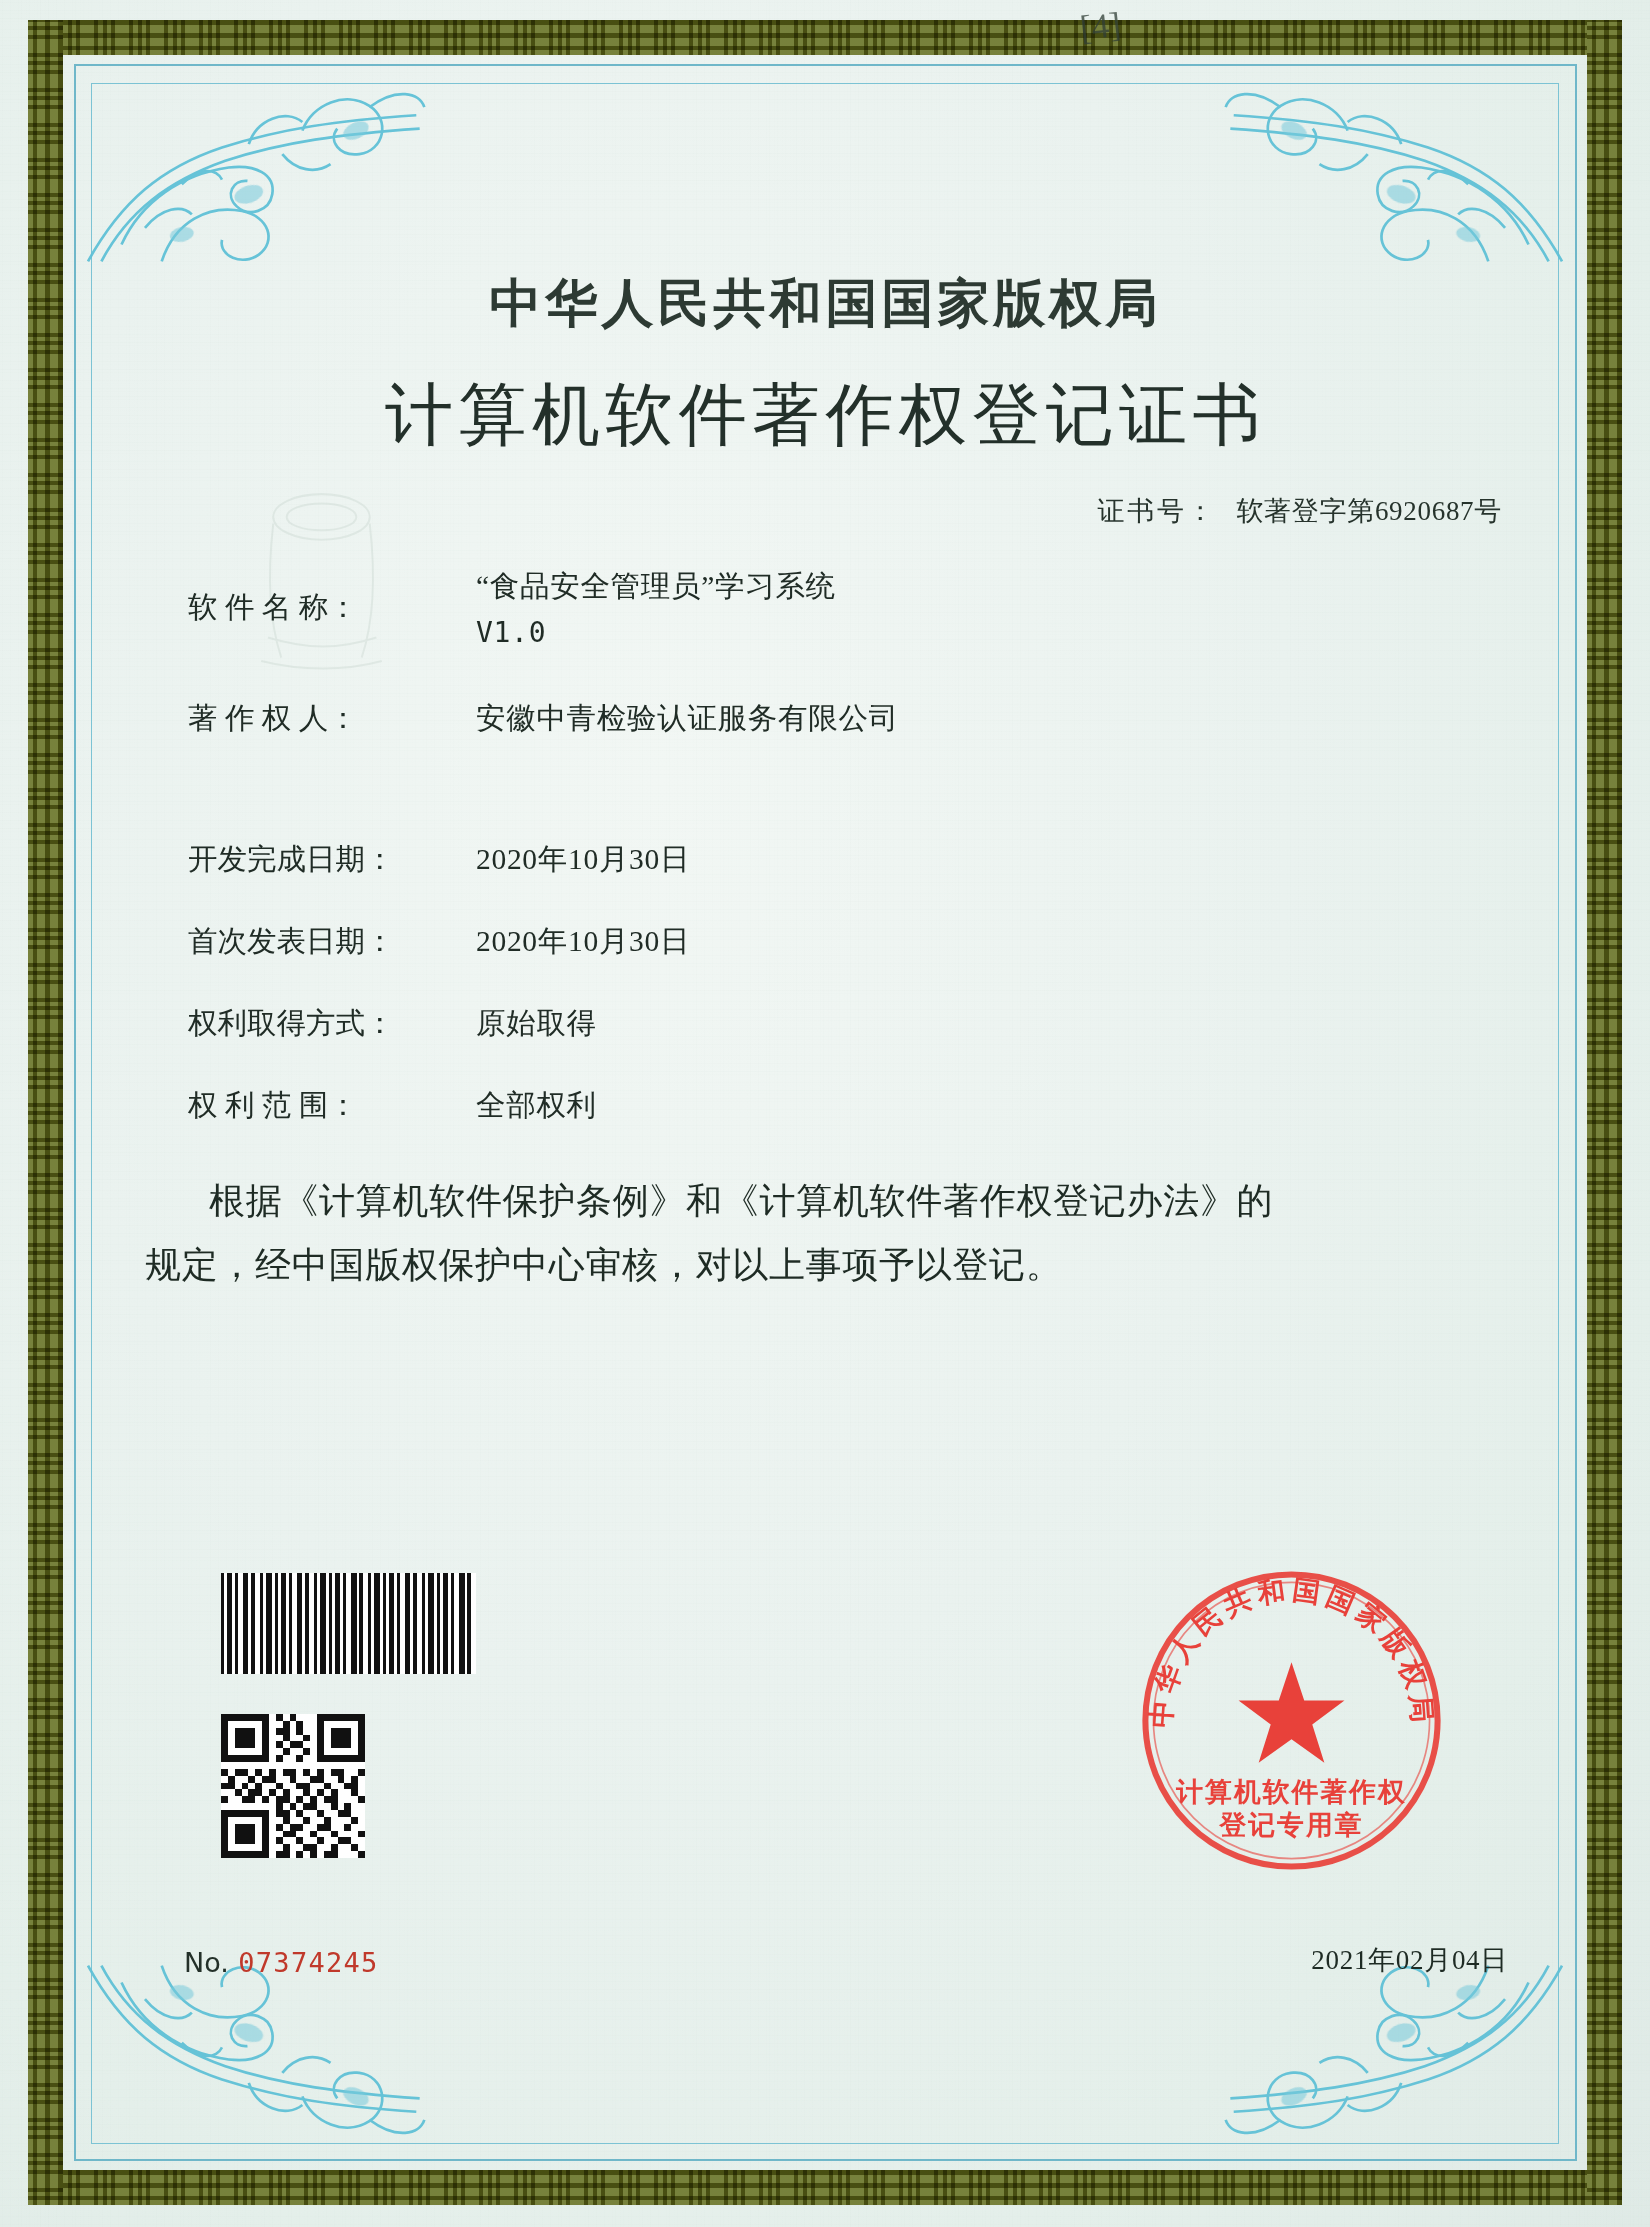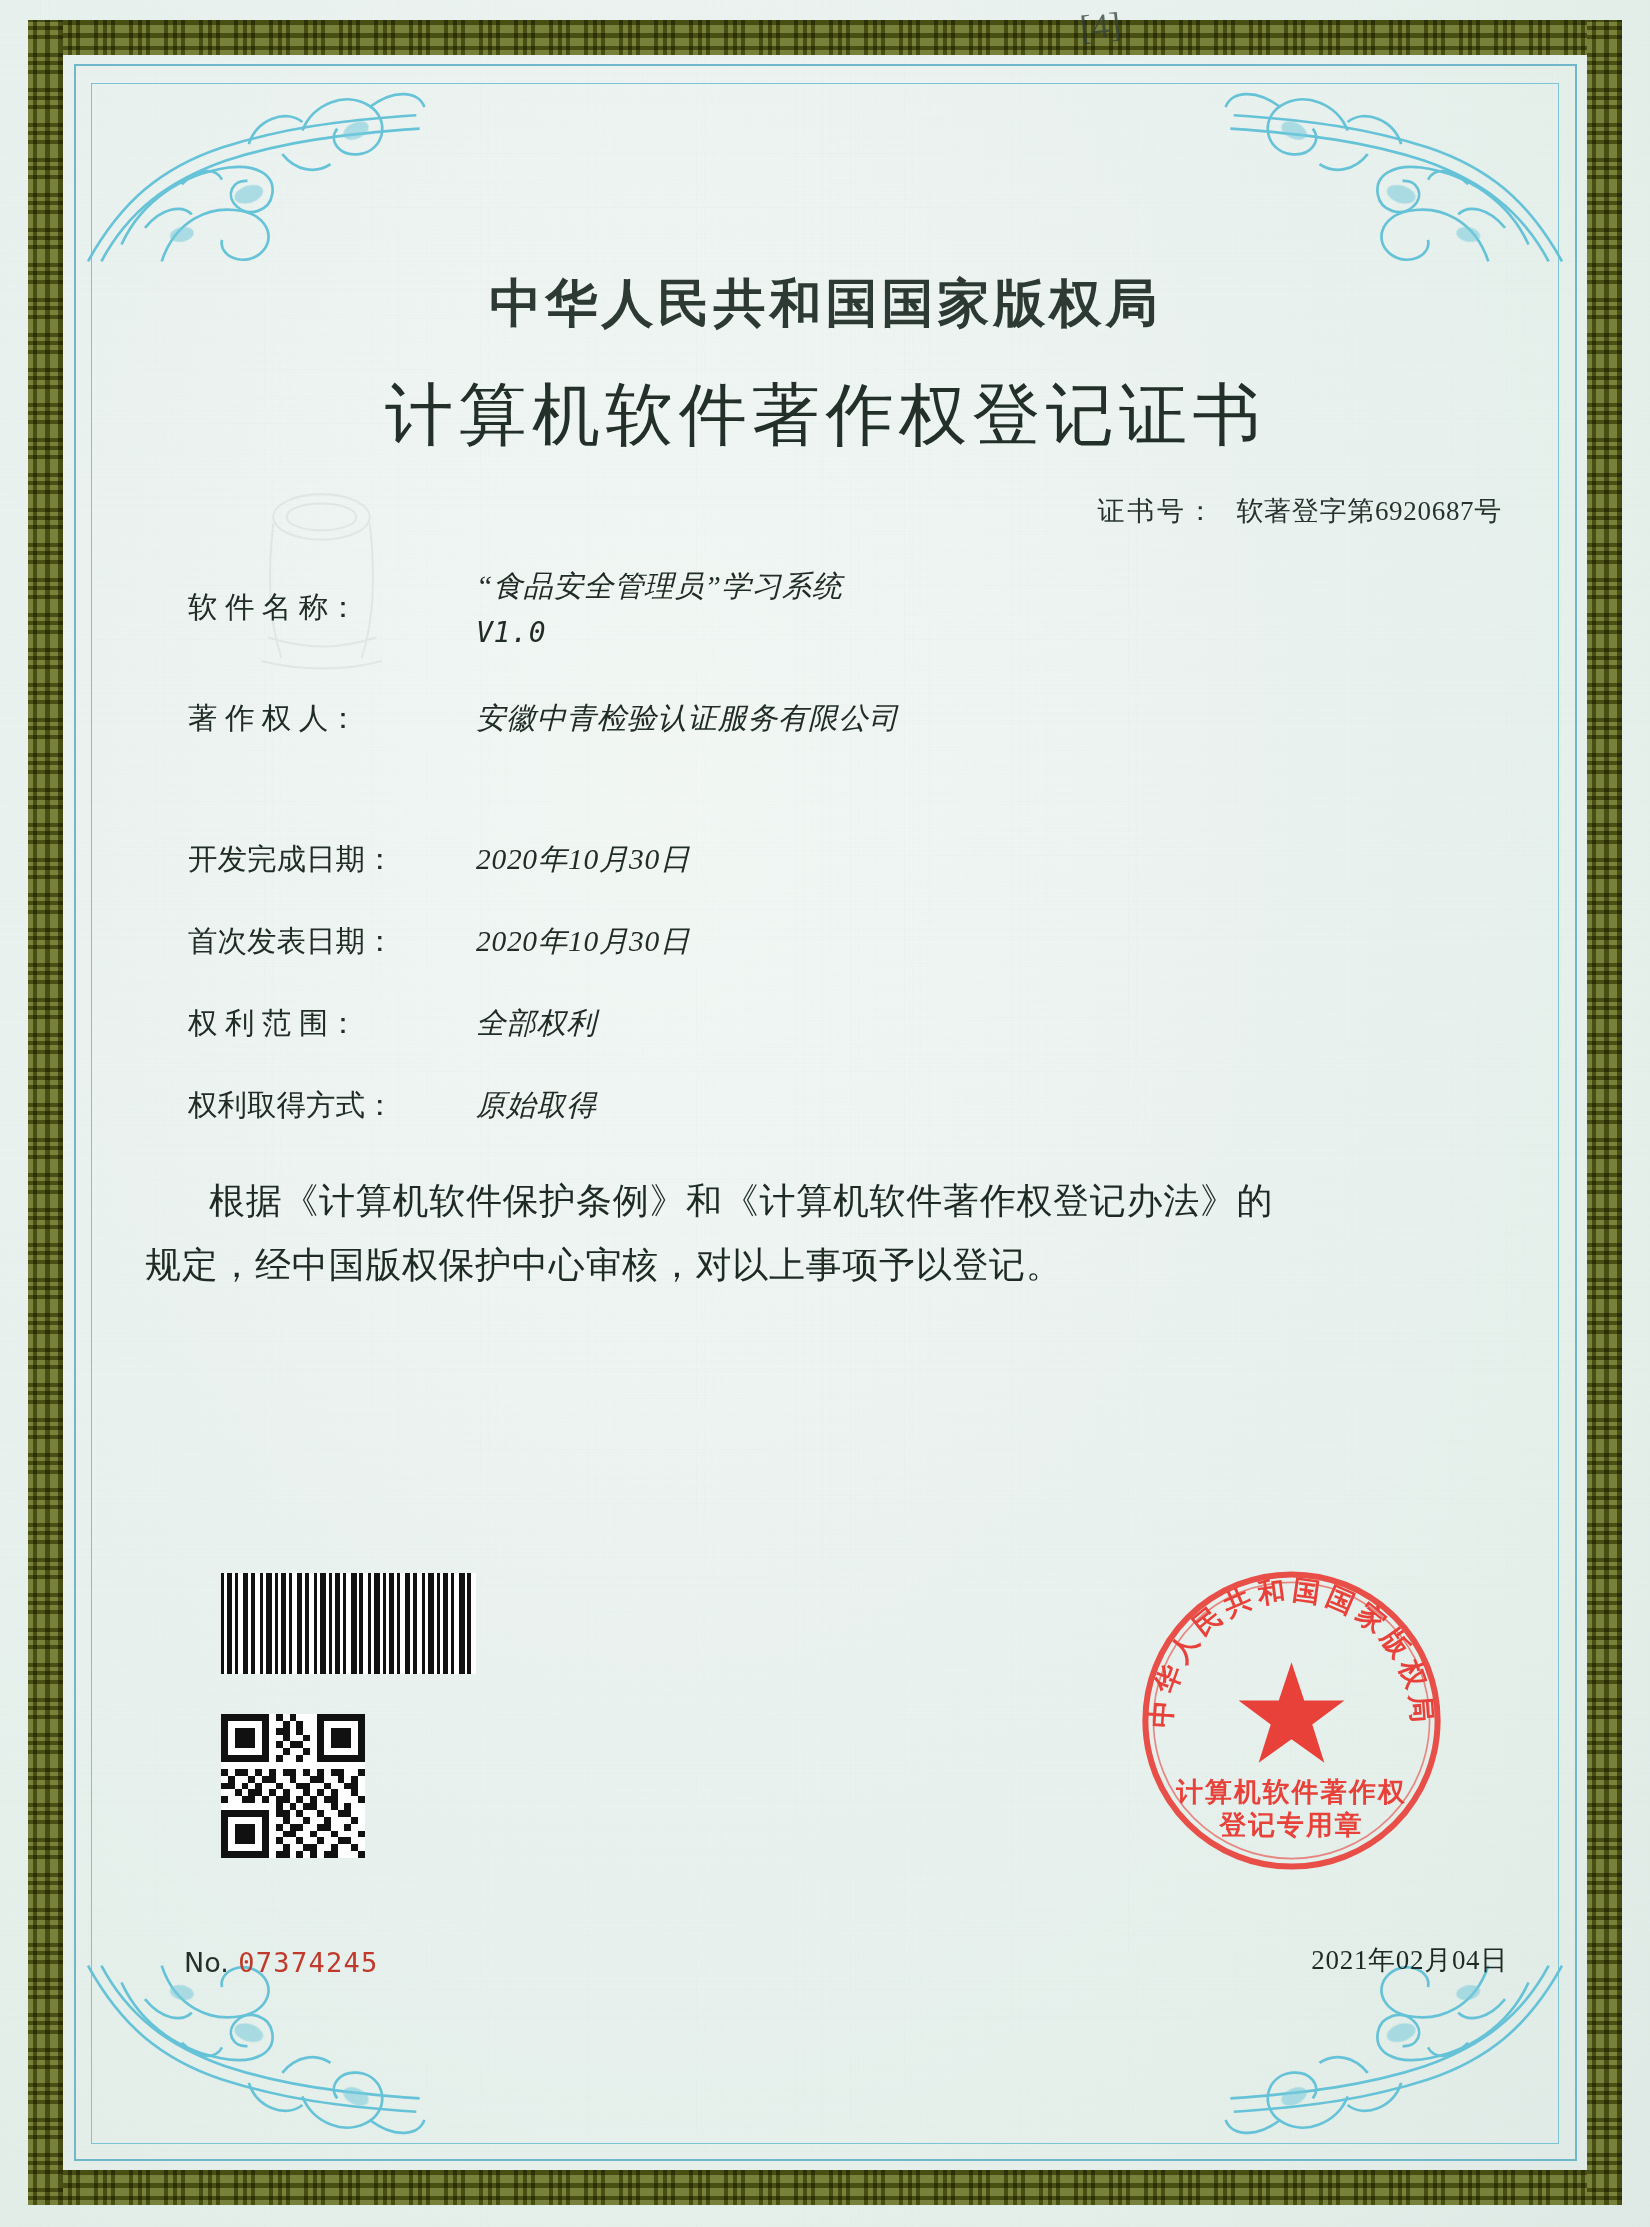--- a/index.html
+++ b/index.html
@@ -162,21 +162,20 @@
   }
   .field-label {
     width: 288px;
     flex: 0 0 288px;
     letter-spacing: 0px;
     white-space: nowrap;
   }
   .field-value {
     flex: 1;
     letter-spacing: 0.7px;
-    font-style: italic;
   }
   .field-value .line2 {
     display: block;
     margin-top: 9px;
     font-family: "DejaVu Sans Mono", "Liberation Mono", monospace;
     font-size: 28px;
   }
   .mono { font-family: "DejaVu Sans Mono", "Liberation Mono", monospace; }
 
   .gap-lg { height: 74px; }
@@ -416,27 +415,27 @@
         <div class="field-label">开发完成日期：</div>
         <div class="field-value">2020年10月30日</div>
       </div>
 
       <div class="field-row compact">
         <div class="field-label">首次发表日期：</div>
         <div class="field-value">2020年10月30日</div>
       </div>
 
       <div class="field-row compact">
+        <div class="field-label">权利取得方式：</div>
+        <div class="field-value">原始取得</div>
+      </div>
+
+      <div class="field-row compact">
         <div class="field-label">权 利 范 围：</div>
         <div class="field-value">全部权利</div>
-      </div>
-
-      <div class="field-row compact">
-        <div class="field-label">权利取得方式：</div>
-        <div class="field-value">原始取得</div>
       </div>
 
 
     </div>
 
     <div class="statement">
       <p class="indent">根据《计算机软件保护条例》和《计算机软件著作权登记办法》的</p>
       <p>规定，经中国版权保护中心审核，对以上事项予以登记。</p>
     </div>
 

